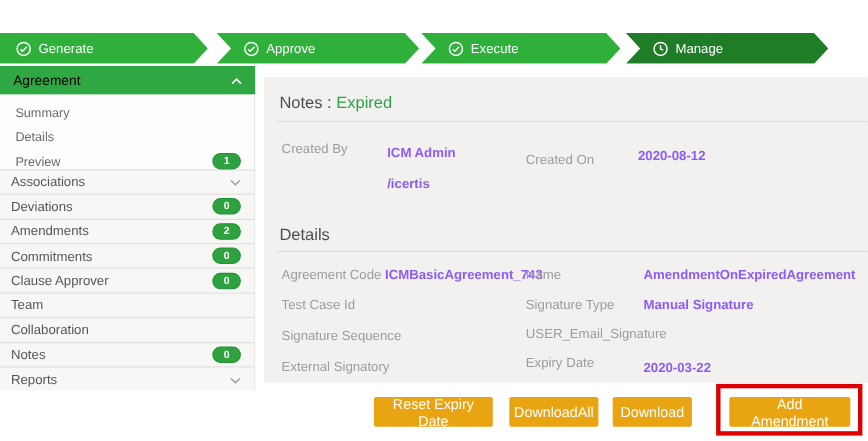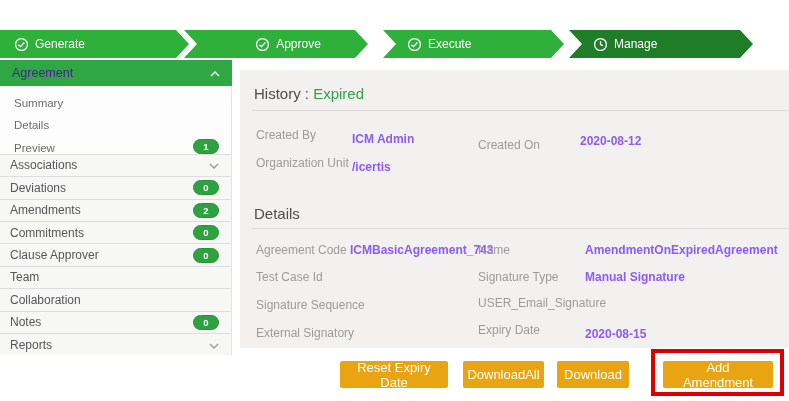--- a/index.html
+++ b/index.html
@@ -9,30 +9,30 @@
   
   .page-title{position:absolute;left:7px;top:5px;font-size:15px;letter-spacing:-0.2px;color:#161616;}
 
   
   .workflow{position:absolute;left:0;top:30px;width:789px;height:28px;}
   .stage{position:absolute;top:0;height:28px;background:#2fb03b;color:#fff;display:flex;align-items:center;font-size:12px;box-sizing:border-box;}
   .stage .slabel{margin-left:6px;}
   .stage svg{display:block;}
   .s0{left:0;width:189px;padding-left:14px;
       clip-path:polygon(0 0,calc(100% - 13px) 0,100% 50%,calc(100% - 13px) 100%,0 100%);}
-  .s1{left:184px;width:184px;padding-left:24px;
-      clip-path:polygon(0 0,calc(100% - 13px) 0,100% 50%,calc(100% - 13px) 100%,0 100%,13px 50%);justify-content:center;}
+  .s1{left:197px;width:184px;padding-left:24px;
+      clip-path:polygon(0 0,calc(100% - 13px) 0,100% 50%,calc(100% - 13px) 100%,0 100%,13px 50%);}
   .s2{left:383px;width:181px;padding-left:24px;
       clip-path:polygon(0 0,calc(100% - 13px) 0,100% 50%,calc(100% - 13px) 100%,0 100%,13px 50%);}
   .s3{left:569px;width:184px;padding-left:24px;background:#1e7d26;
       clip-path:polygon(0 0,calc(100% - 13px) 0,100% 50%,calc(100% - 13px) 100%,0 100%,13px 50%);}
 
   
   .sidebar{position:absolute;left:0;top:60px;width:232px;box-sizing:border-box;}
-  .sb-header{height:26px;background:#2fa844;color:#4c1d95;display:flex;align-items:center;
+  .sb-header{height:26px;background:#2fa844;color:#000000;display:flex;align-items:center;
              justify-content:space-between;padding:0 12px;font-size:12.5px;cursor:pointer;}
   .sb-sub{background:#fdfdfd;border-right:1px solid #e3e3e3;}
   .sb-sub-item{height:22.6px;display:flex;align-items:flex-end;justify-content:space-between;
                padding:0 12px 0 14px;font-size:11.5px;color:#6b6b6b;cursor:pointer;}
   .sb-items{border-right:1px solid #e3e3e3;}
   .sb-item{height:22.4px;background:#f7f7f6;border-top:1px solid #dedede;display:flex;
            align-items:center;justify-content:space-between;padding:0 12px 0 10px;
            font-size:12px;color:#565656;box-sizing:border-box;cursor:pointer;}
   .badge{min-width:18px;height:13px;padding:0 3px;border-radius:8px;background:#2da23f;
          border:1px solid #249235;color:#fff;font-size:9.5px;line-height:13px;text-align:center;
@@ -171,50 +171,49 @@
           <svg width="10" height="6" viewBox="0 0 10 6">
               <path d="M1 1l4 4 4-4" fill="none" stroke="#9a9a9a" stroke-width="1.3"></path>
             </svg>
         </span>
       </div>
     </div>
   </aside>
 
   <main class="panel">
     <div class="status-line">
-      <span>History :</span>
+      <span>Notes :</span>
       <span class="status-value">Expired</span>
     </div>
     <div class="divider d1"></div>
 
     <span class="fld lbl" style="left:16px;top:58px">Created By</span>
     <span class="fld val" style="left:112px;top:62px">ICM Admin</span>
     <span class="fld lbl" style="left:238px;top:68px">Created On</span>
     <span class="fld val" style="left:340px;top:64px">2020-08-12</span>
-    <span class="fld lbl" style="left:16px;top:86px">Organization Unit</span>
     <span class="fld val" style="left:112px;top:90px">/icertis</span>
 
     <div class="details-heading">Details</div>
     <div class="divider d2"></div>
 
     <span class="fld lbl" style="left:16px;top:173px">Agreement Code</span>
     <span class="fld val" style="left:110px;top:173px">ICMBasicAgreement_743</span>
     <span class="fld lbl" style="left:238px;top:173px">Name</span>
     <span class="fld val" style="left:345px;top:173px">AmendmentOnExpiredAgreement</span>
 
     <span class="fld lbl" style="left:16px;top:200px">Test Case Id</span>
     <span class="fld lbl" style="left:238px;top:200px">Signature Type</span>
     <span class="fld val" style="left:345px;top:200px">Manual Signature</span>
 
     <span class="fld lbl" style="left:16px;top:228px">Signature Sequence</span>
     <span class="fld lbl" style="left:238px;top:226px">USER_Email_Signature</span>
 
     <span class="fld lbl" style="left:16px;top:256px">External Signatory</span>
     <span class="fld lbl" style="left:238px;top:253px">Expiry Date</span>
-    <span class="fld val" style="left:345px;top:257px">2020-08-15</span>
+    <span class="fld val" style="left:345px;top:257px">2020-03-22</span>
   </main>
 
   <button class="btn btn-reset">Reset Expiry Date</button>
   <button class="btn btn-dlall">DownloadAll</button>
   <button class="btn btn-dl">Download</button>
   <button class="btn btn-add">Add Amendment</button>
   <div class="red-box"></div>
 
 </div>
 

